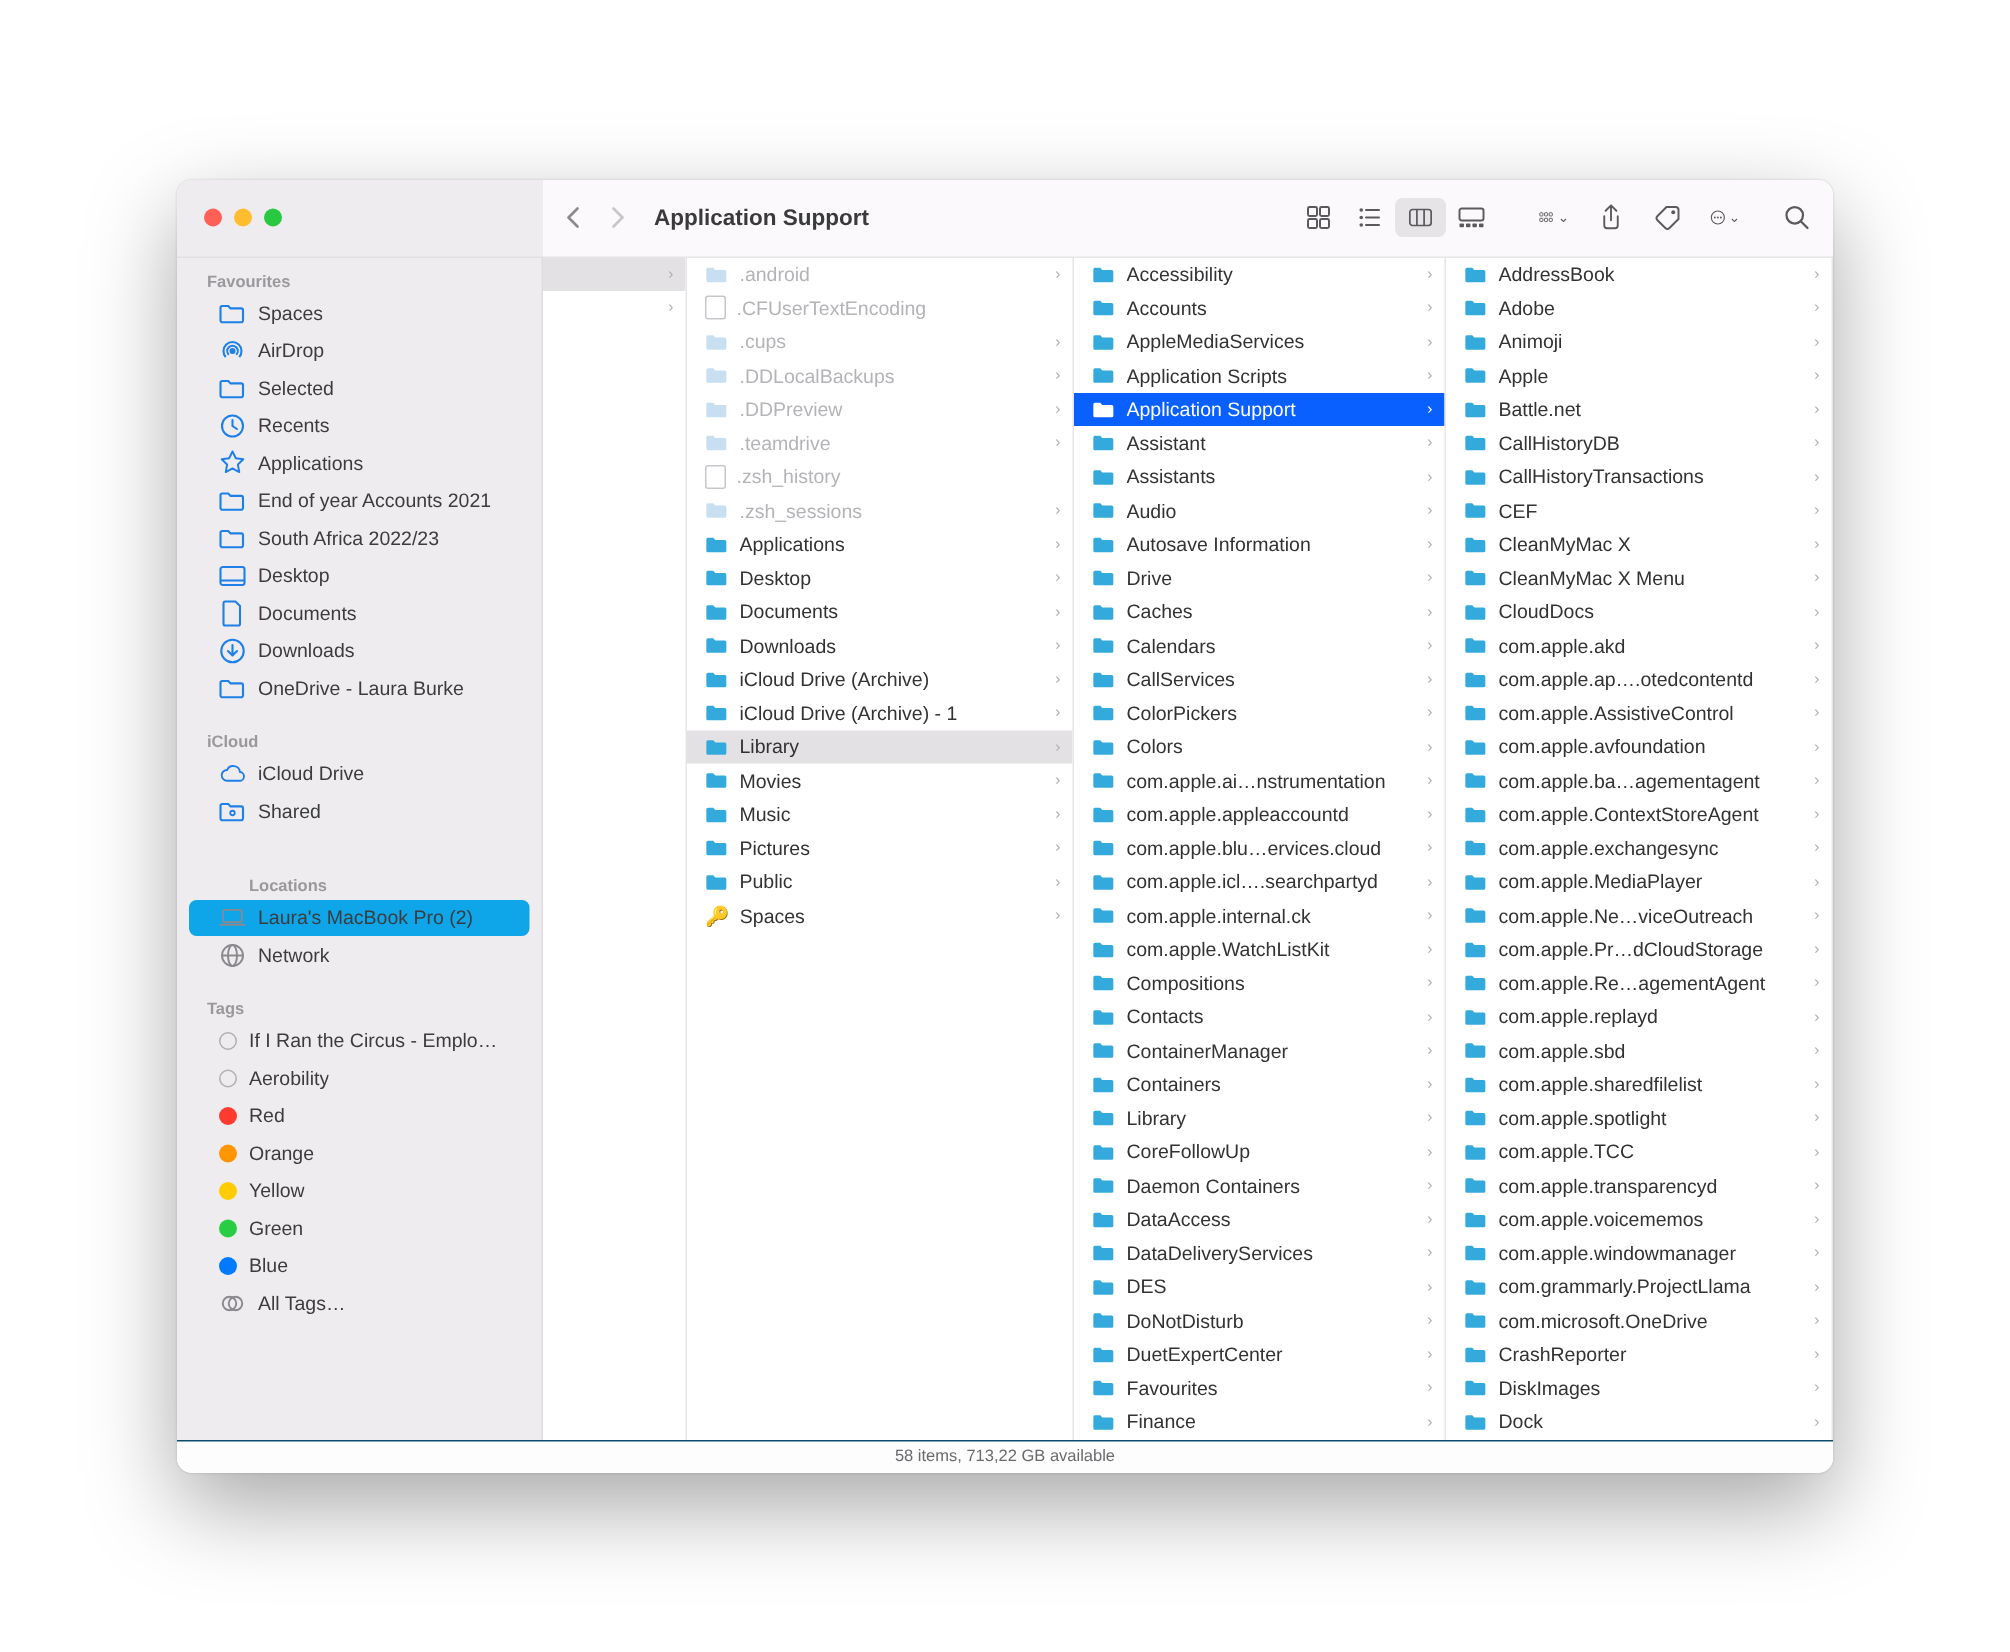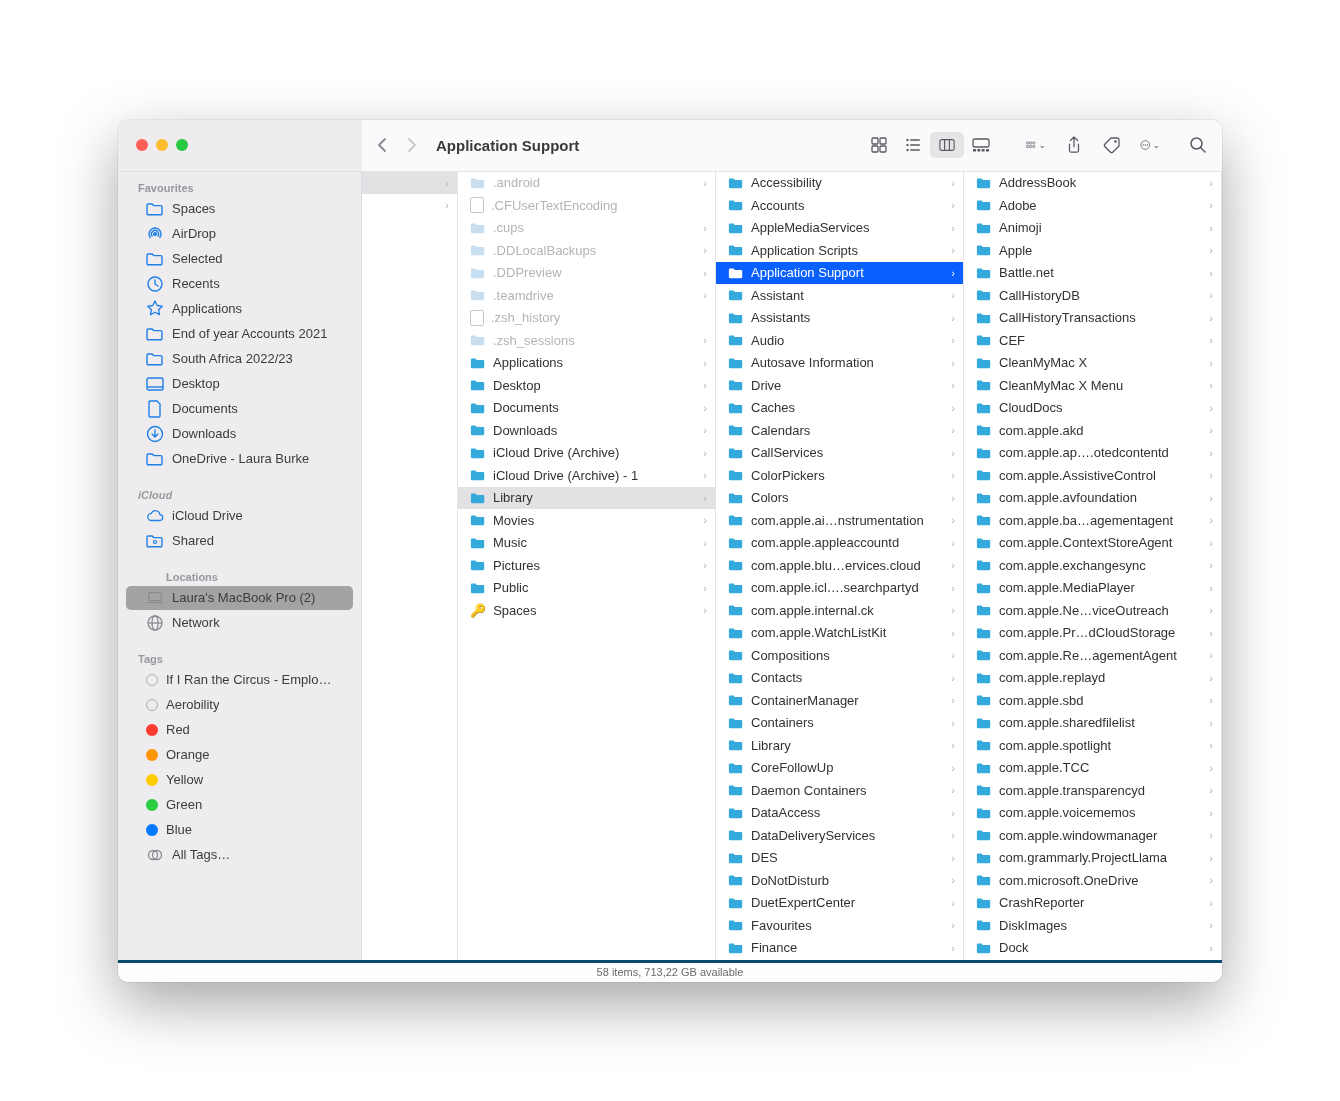--- a/index.html
+++ b/index.html
@@ -34,21 +34,21 @@
 .view-btn.active{ background:#e6e4e7;}
 .tb-group{display:flex;gap:18px;align-items:center;margin-left:28px;color:#5a5a5e;}
 .tb-icon{width:20px;height:20px;display:flex;align-items:center;justify-content:center;}
 .content { flex:1; display:flex; overflow:hidden;}
 .sidebar {
   width:244px; background:#eeecee; border-right:1px solid #dedce0;
   padding:6px 0; overflow-y:auto; font-size:13px;
 }
 .sb-section-label{ color:#9a989c; font-weight:600; font-size:11px; padding:4px 20px 2px;}
 .sb-item{ display:flex; align-items:center; gap:8px; padding:3px 20px; color:#3c3c3e; border-radius:5px; margin:1px 8px; height:24px;}
-.sb-item.sel{ background:#a3a3a3;}
+.sb-item.sel{ background:#0ea5e9;}
 .sb-icon{ width:18px; height:18px; display:flex; align-items:center; justify-content:center; color:#1e7fe8;}
 .sb-icon.gray{color:#8a8a8e;}
 .tag-dot{width:12px;height:12px;border-radius:50%;border:1.5px solid #b0b0b4;}
 .tag-dot.fill{border:none;}
 .columns { flex:1; display:flex; overflow:hidden;}
 .col { border-right:1px solid #e6e4e7; overflow-y:auto; font-size:13px;}
 .col0{width:96px;}
 .col1{width:258px;}
 .col2{width:248px;}
 .col3{flex:1;}
@@ -56,21 +56,21 @@
 .row.dim{ color:#b4b4b8;}
 .row.sel-gray{ background:#e3e1e4;}
 .row.sel-blue{ background:#0a60ff; color:#fff;}
 .row.sel-blue .chev, .row.sel-blue .ficon{ color:#fff;}
 .ficon{ width:16px; height:14px; color:#34aadc; display:flex; align-items:center; justify-content:center; flex-shrink:0;}
 .ficon svg{width:16px;height:14px;}
 .row.dim .ficon{ color:#c7dff1;}
 .row .label{ flex:1; white-space:nowrap; overflow:hidden; text-overflow:ellipsis;}
 .chev{ color:#b0b0b4; font-size:11px;}
 .doc-icon{width:14px;height:16px;border:1px solid #c7c7cb;border-radius:2px;background:#fff;position:relative;}
-.status-bar{ height:22px; border-top:3px solid #0c4a6e; display:flex; align-items:center; justify-content:center; font-size:11px; color:#6a6a6e; background:#fdfdfd;}
+.status-bar{ height:22px; border-top:1px solid #0c4a6e; display:flex; align-items:center; justify-content:center; font-size:11px; color:#6a6a6e; background:#fdfdfd;}
 svg{display:block;}
 .sidebar::-webkit-scrollbar,.col::-webkit-scrollbar{width:0;}
 </style>
 </head>
 <body>
 
 <div class="window">
   <div class="titlebar-row">
     <div class="traffic">
       <div class="dot red"></div>
@@ -262,39 +262,39 @@
           <span style="overflow:hidden;text-overflow:ellipsis;white-space:nowrap;">Downloads</span>
         </div>
         <div class="sb-item">
           <span class="sb-icon">
             <svg width="18" height="14" viewBox="0 0 18 14">
               <path d="M1 3.2 a1.2 1.2 0 0 1 1.2 -1.2 h4 l1.5 1.6 h7.1 a1.2 1.2 0 0 1 1.2 1.2 v6.8 a1.2 1.2 0 0 1 -1.2 1.2 H2.2 A1.2 1.2 0 0 1 1 11.6 z" fill="none" stroke="currentColor" stroke-width="1.4"></path>
             </svg>
           </span>
           <span style="overflow:hidden;text-overflow:ellipsis;white-space:nowrap;">OneDrive - Laura Burke</span>
         </div>
-        <div class="sb-section-label" style="margin-top: 14px; font-style: italic;">iCloud</div>
+        <div class="sb-section-label" style="margin-top: 14px;">iCloud</div>
         <div class="sb-item">
           <span class="sb-icon">
             <svg width="20" height="14" viewBox="0 0 20 14">
               <path d="M6 12 a4 4 0 0 1 0 -8 a5 5 0 0 1 9.5 1.5 A3.2 3.2 0 0 1 15 12 z" fill="none" stroke="currentColor" stroke-width="1.4"></path>
             </svg>
           </span>
           <span style="overflow:hidden;text-overflow:ellipsis;white-space:nowrap;">iCloud Drive</span>
         </div>
         <div class="sb-item">
           <span class="sb-icon">
             <svg width="18" height="14" viewBox="0 0 18 14">
               <path d="M1 3.2 a1.2 1.2 0 0 1 1.2 -1.2 h4 l1.5 1.6 h7.1 a1.2 1.2 0 0 1 1.2 1.2 v6.8 a1.2 1.2 0 0 1 -1.2 1.2 H2.2 A1.2 1.2 0 0 1 1 11.6 z" fill="none" stroke="currentColor" stroke-width="1.4"></path>
               <circle cx="9" cy="8" r="1.5" fill="none" stroke="currentColor" stroke-width="1.2"></circle>
             </svg>
           </span>
           <span style="overflow:hidden;text-overflow:ellipsis;white-space:nowrap;">Shared</span>
         </div>
-        <div class="sb-section-label" style="margin-top: 14px; padding-left: 48px;">Locations</div>
+        <div class="sb-section-label" style="margin-top: 28px; padding-left: 48px;">Locations</div>
         <div class="sb-item sel">
           <span class="sb-icon gray">
             <svg width="20" height="14" viewBox="0 0 20 14">
               <rect x="3" y="1" width="14" height="9" rx="1" fill="none" stroke="currentColor" stroke-width="1.3"></rect>
               <path d="M1 12 h18" stroke="currentColor" stroke-width="1.3" stroke-linecap="round"></path>
             </svg>
           </span>
           <span style="overflow:hidden;text-overflow:ellipsis;white-space:nowrap;">Laura's MacBook Pro (2)</span>
         </div>
         <div class="sb-item">

